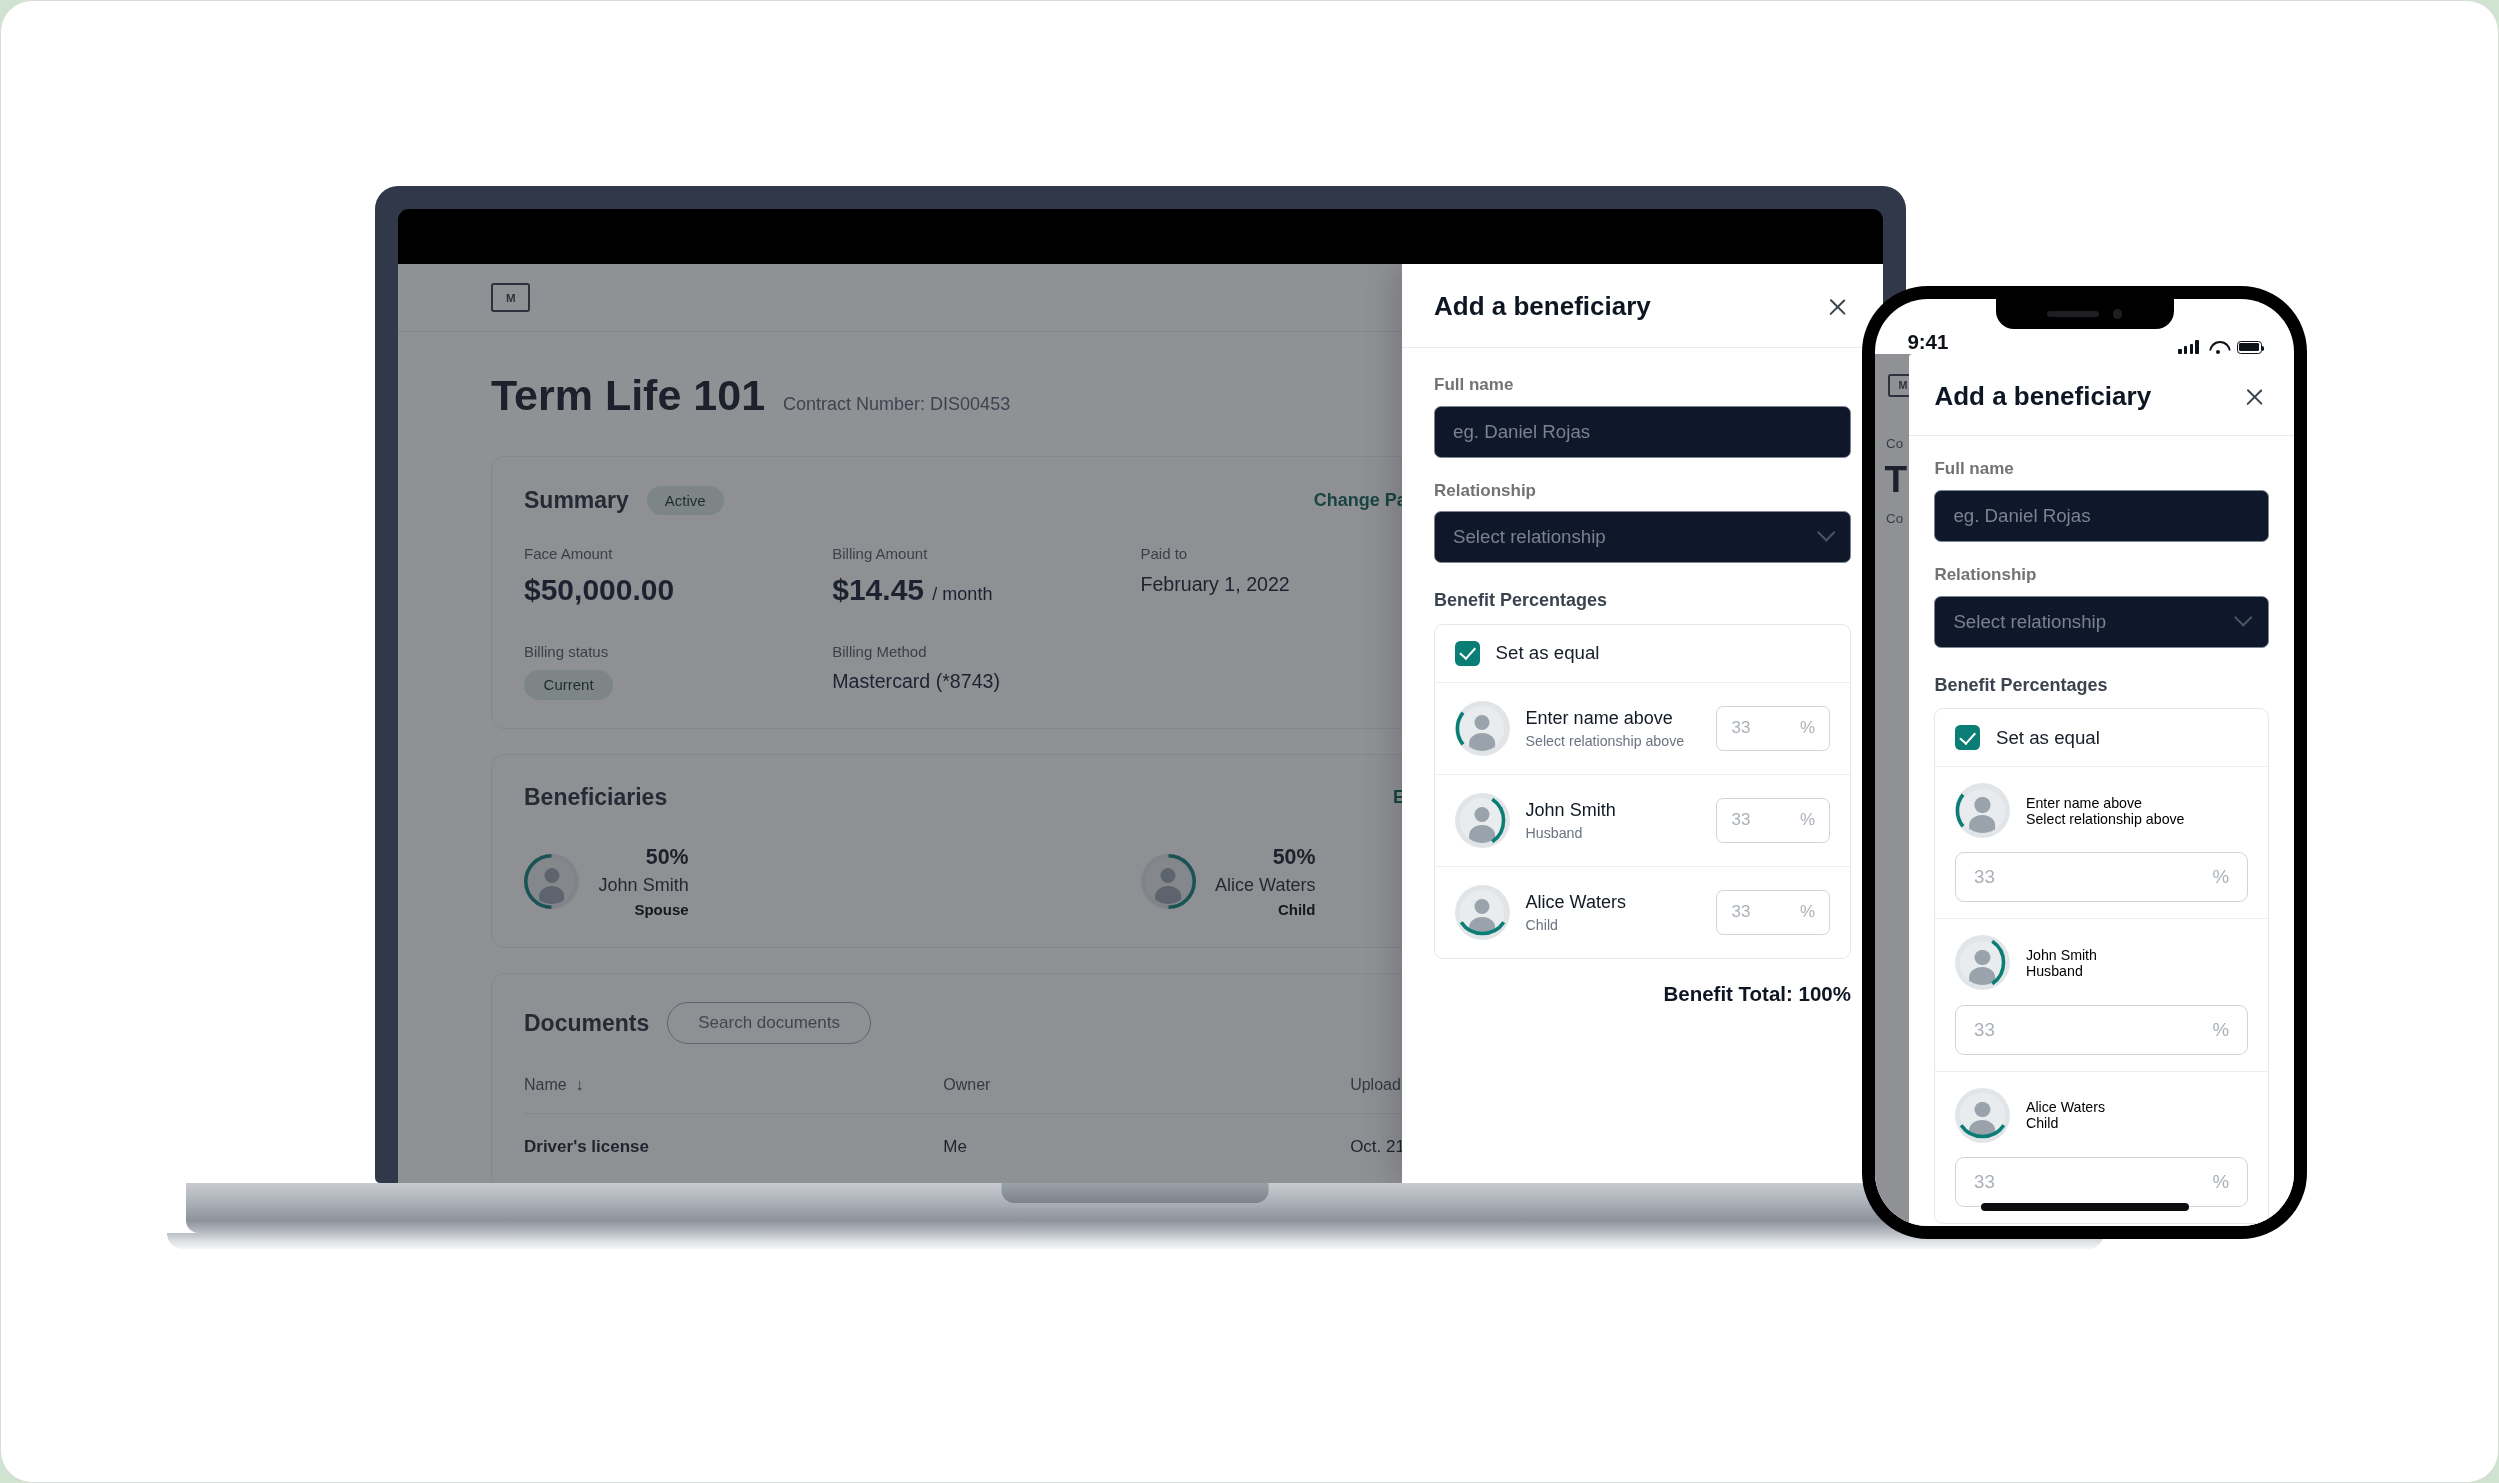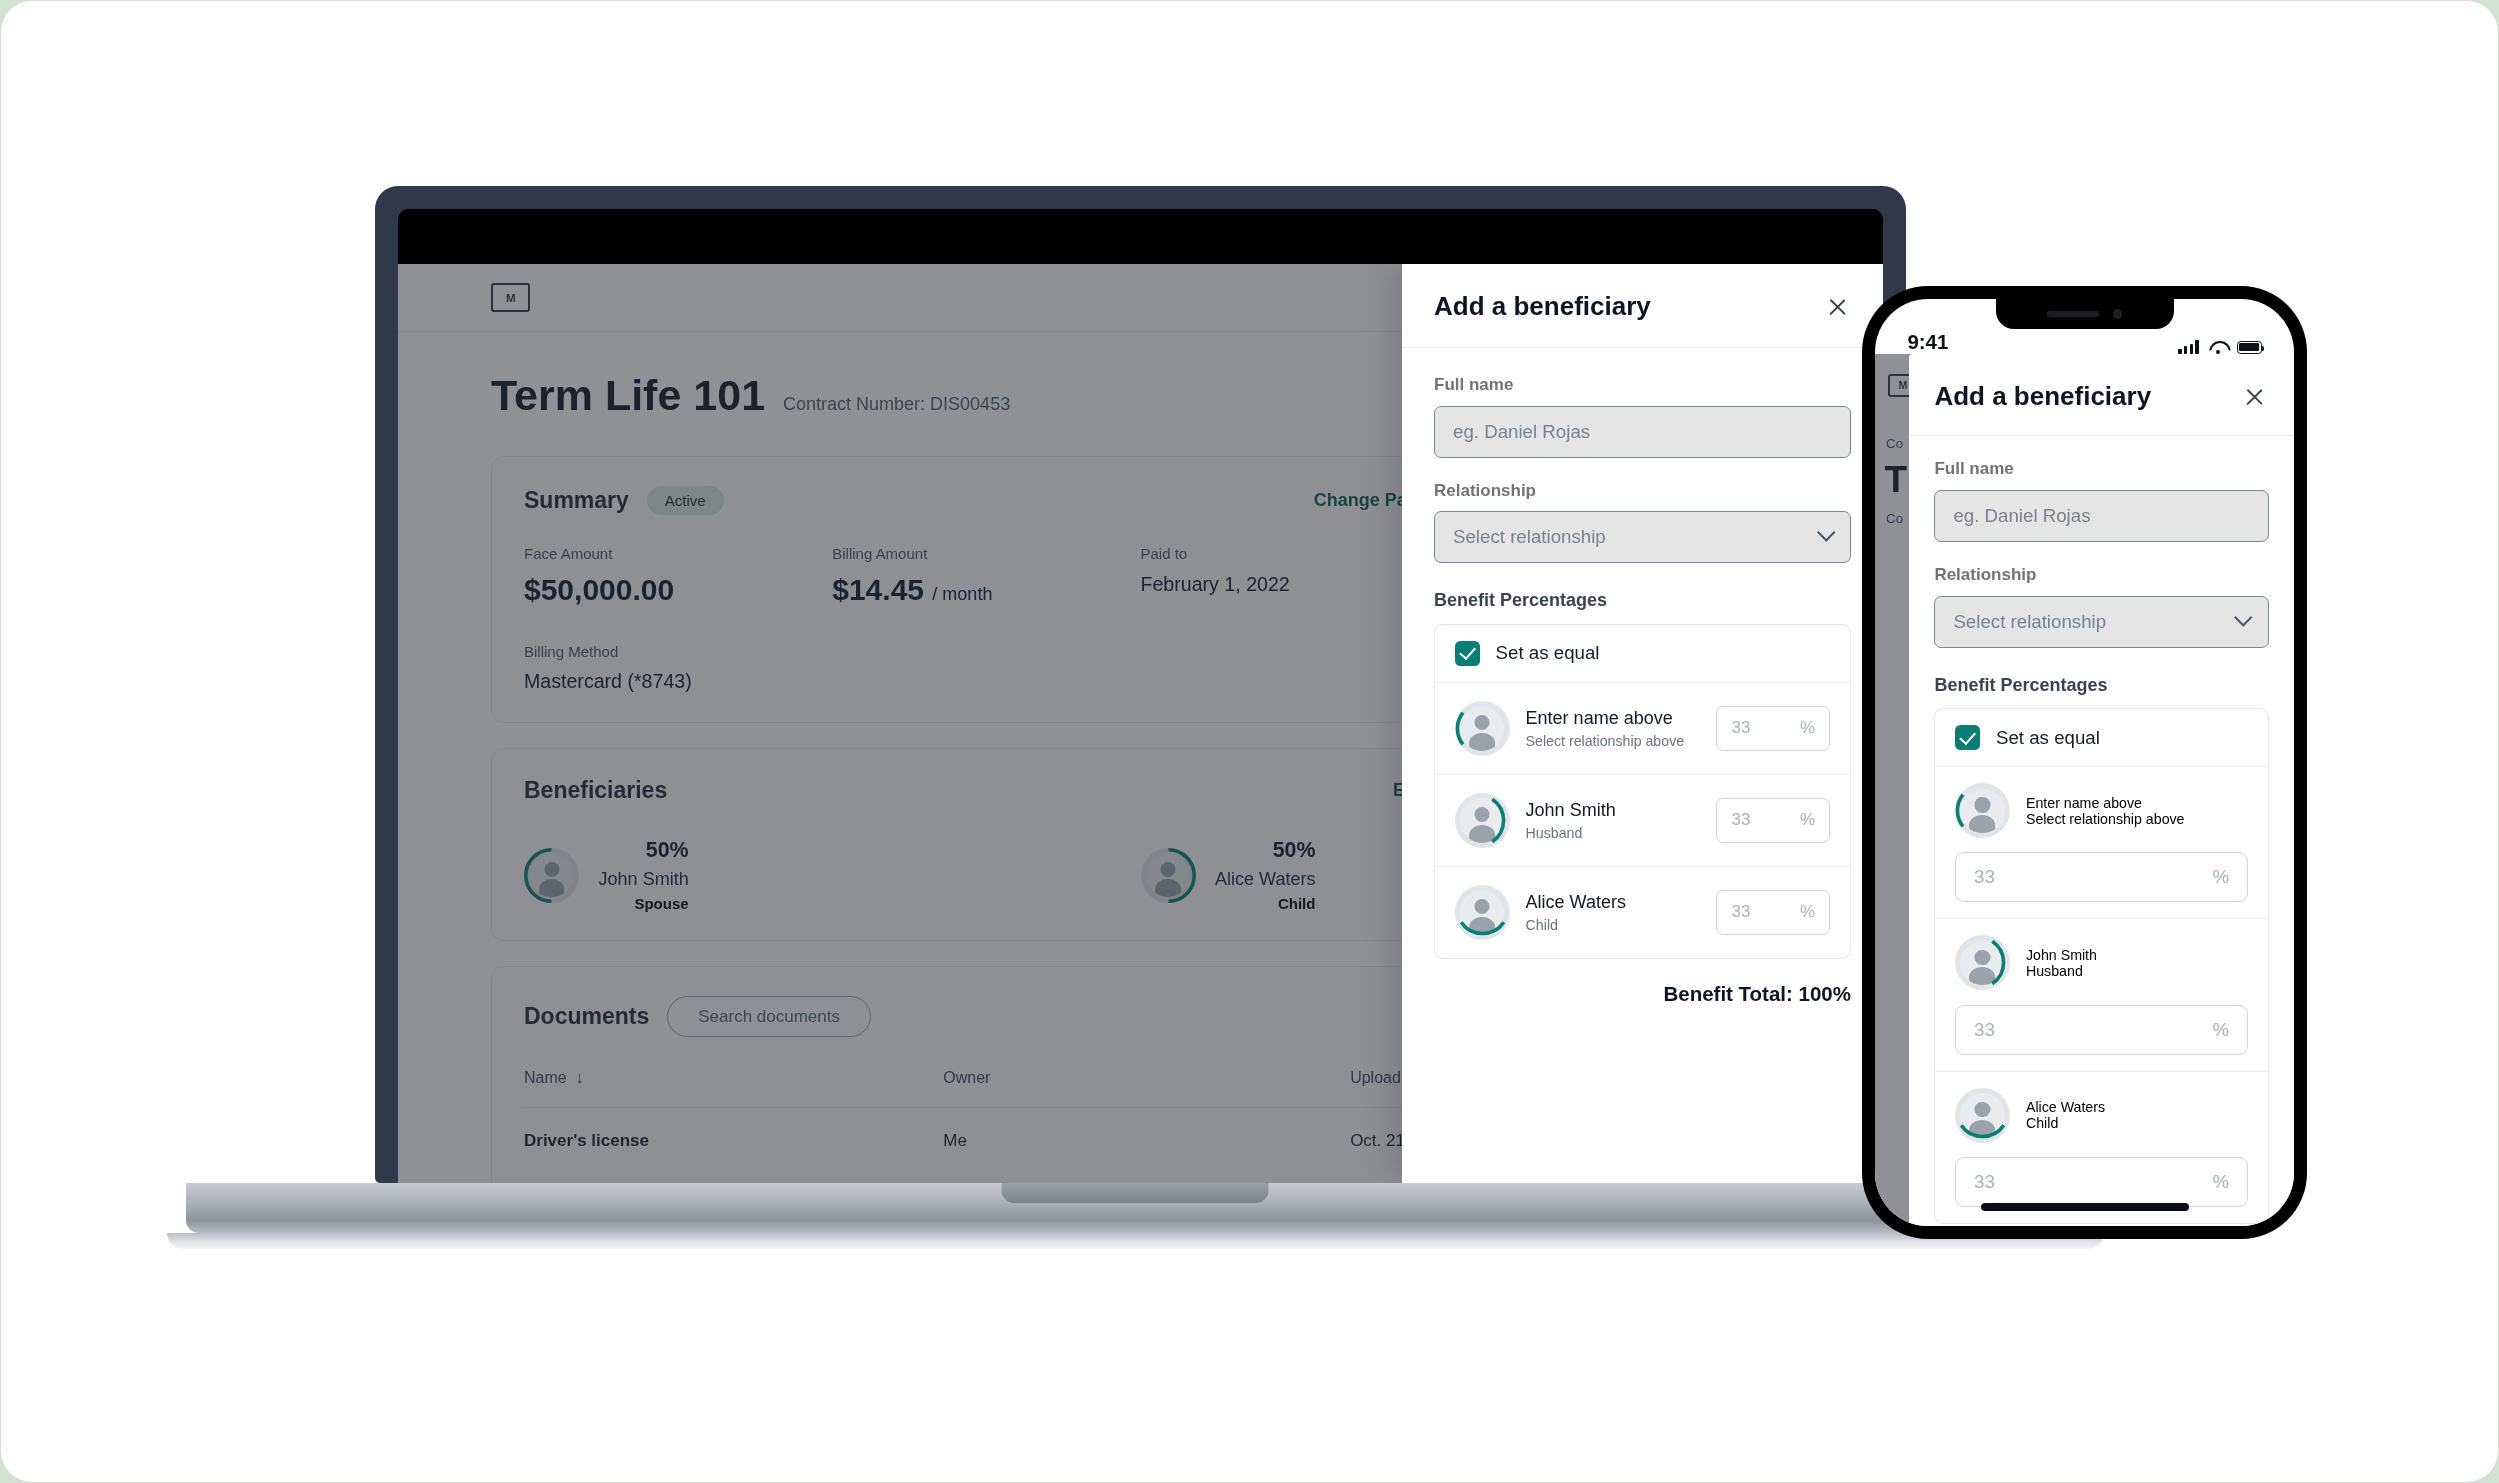--- a/index.html
+++ b/index.html
@@ -180,21 +180,21 @@
   .x-btn::after  { transform: rotate(-45deg); }
 
   .m-body { flex:1; padding: 27px 32px 0 32px; overflow:hidden; }
   .f-label { font-size:17px; font-weight:bold; color:#737373; margin-bottom:10.7px; }
   .f-input {
     width:100%; height:52px;
     border:1.4px solid #7d8692; border-radius:7.1px;
     padding: 0 18px;
     font-size:18.7px; color:#7a828d;
     display:flex; align-items:center;
-    background:#e5e5e5;
+    background:#0f172a;
   }
   .f-gap { height: 23px; }
   .f-select { justify-content: space-between; }
   .chev {
     width:12.5px; height:12.5px; border-right:2.1px solid #4b5562;
     border-bottom:2.1px solid #4b5562; transform: rotate(45deg) translate(-3.6px,-3.6px);
   }
   .sec-title { font-size:18px; font-weight:bold; color:#3b434f; margin:27px 0 12.5px; }
 
   .panel { border:0.9px solid #e5e7eb; border-radius:9px; }
@@ -385,20 +385,24 @@
                     <div class="g-label">Paid to</div>
                     <div class="g-value plain">February 1, 2022</div>
                   </div>
                   <div class="g-cell">
                     <div class="g-label">Effective Date</div>
                     <div class="g-value plain">January 1, 2008</div>
                   </div>
                 </div>
 
                 <div class="grid4" style="margin-top:36px;">
+                  <div class="g-cell">
+                    <div class="g-label">Billing status</div>
+                    <div class="pill-sm">Current</div>
+                  </div>
                   <div class="g-cell">
                     <div class="g-label">Billing Method</div>
                     <div class="g-value plain">Mastercard (*8743)</div>
                   </div>
                   <div class="g-cell"></div>
                     <div class="g-cell"></div>
                 </div>
               </div>
 
               <div class="card">

